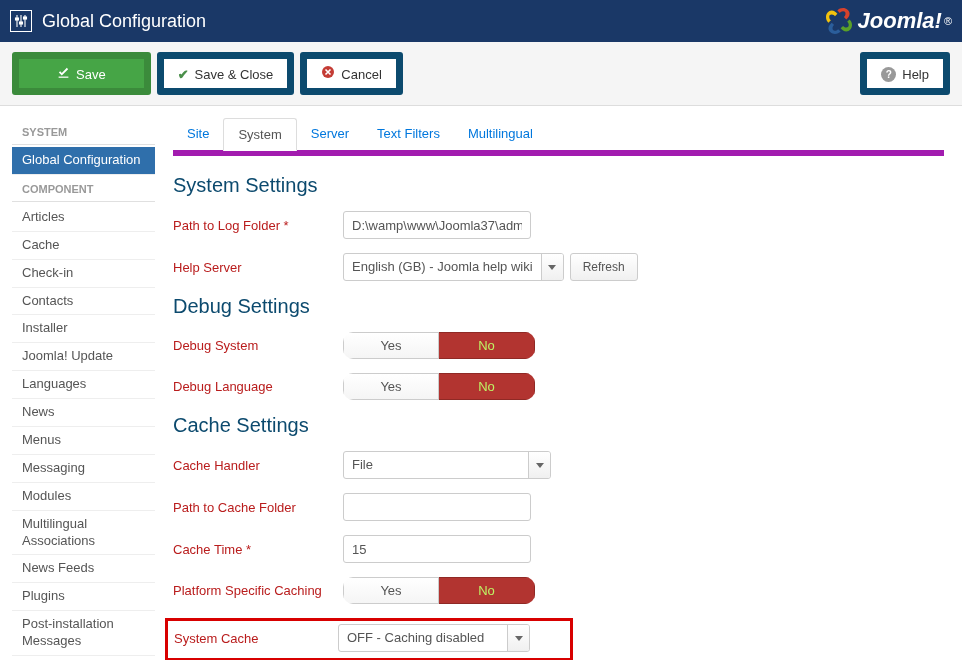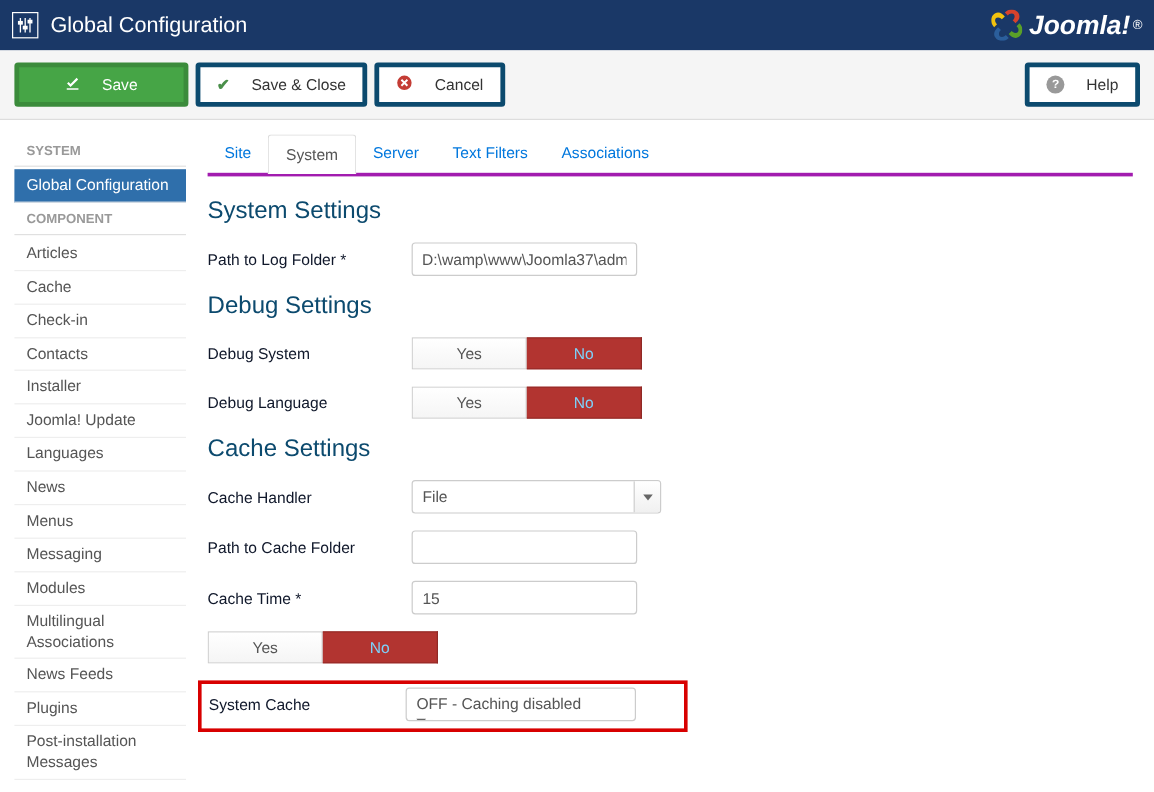--- a/index.html
+++ b/index.html
@@ -11,60 +11,60 @@
     .header-icon { width: 22px; height: 22px; border: 1px solid #fff; display: flex; align-items: center; justify-content: center; font-size: 14px; }
     .header-title { font-size: 18px; font-weight: normal; }
     .joomla-logo { display: flex; align-items: center; font-size: 22px; font-style: italic; font-weight: bold; color: #fff; justify-content: flex-end; }
     .joomla-logo .reg { font-size: 11px; vertical-align: super; font-style: normal; font-weight: normal; margin-left: 2px; }
     .joomla-mark { width: 26px; height: 26px; margin-right: 6px; }
     
     
     .toolbar { background: #f5f5f5; border-bottom: 1px solid #ddd; padding: 10px 12px; display: flex; justify-content: space-between; }
     .toolbar-left { display: flex; gap: 6px; }
     .toolbar-right { display: flex; gap: 6px; }
-    .btn { display: inline-flex; align-items: center; gap: 18px; padding: 6px 14px; border: 4px solid #0c4a6e; background: #fff; border-radius: 3px; font-size: 13px; cursor: pointer; color: #333; }
+    .btn { display: inline-flex; align-items: flex-end; gap: 6px; padding: 6px 14px; border: 7px solid #0c4a6e; background: #fff; border-radius: 3px; font-size: 13px; cursor: pointer; color: #333; }
     .btn-success { background: #46a546; border-color: #3b8b3b; color: #fff; padding: 6px 38px; }
     .btn-icon { font-size: 13px; }
     .icon-check { color: #4a8f4a; font-weight: bold; }
     .icon-help { background: #999; color:#fff; border-radius: 50%; width: 15px; height: 15px; display:inline-flex; align-items:center; justify-content:center; font-size:10px; font-weight:bold; }
     
     
     .content { display: flex; }
     .sidebar { width: 155px; padding: 12px 0 12px 12px; }
     .sidebar-group-title { color: #999; font-size: 11px; font-weight: bold; padding: 8px 10px 6px; border-bottom: 1px solid #e0e0e0; margin-bottom: 2px; }
     .sidebar-item { padding: 5px 10px; color: #555; cursor: pointer; font-size: 13px; line-height: 1.3; border-bottom: 1px solid #eee; }
     .sidebar-item.active { background: #2f6fab; color: #fff; }
     
     .main { flex: 1; padding: 12px 18px; }
     
     
-    .tabs { display: flex; border-bottom: 3px solid #a21caf; margin-bottom: 18px; }
+    .tabs { display: flex; border-bottom: 6px solid #a21caf; margin-bottom: 18px; }
     .tab { padding: 8px 14px; color: #0077dd; cursor: pointer; font-size: 13px; }
     .tab.active { border: 1px solid #ddd; border-bottom: 1px solid #fff; border-radius: 3px 3px 0 0; color: #555; margin-bottom: -1px; background: #fff; }
     
     
     .section-title { font-size: 20px; color: #0c4a6e; margin: 14px 0 14px; font-weight: normal; }
     .form-row { display: flex; align-items: center; margin-bottom: 14px; }
-    .form-label { width: 170px; color: #0f172a; font-size: 13px; }
+    .form-label { width: 170px; color: #b91c1c; font-size: 13px; }
     .form-control { flex: 0 0 auto; }
     
     .text-input { border: 1px solid #ccc; border-radius: 3px; padding: 5px 8px; font-size: 13px; width: 188px; height: 28px; color: #555; }
     
     .select-wrap { display: inline-flex; align-items: stretch; border: 1px solid #ccc; border-radius: 3px; height: 28px; overflow: hidden; background: #fff; }
     .select-text { padding: 5px 8px; font-size: 13px; color: #555; min-width: 150px; border: none; background: transparent; }
     .select-wrap.wide .select-text { min-width: 162px; }
     .select-caret { width: 22px; display: flex; align-items: center; justify-content: center; border-left: 1px solid #ccc; background: linear-gradient(#fff,#f0f0f0); cursor: pointer; }
     .caret-down { width: 0; height: 0; border-left: 4px solid transparent; border-right: 4px solid transparent; border-top: 5px solid #666; }
     
     .btn-refresh { margin-left: 6px; border: 1px solid #ccc; border-radius: 3px; padding: 5px 12px; font-size: 12px; background: linear-gradient(#fff,#f0f0f0); cursor: pointer; height: 28px; color:#555; }
     
-    .radio-group { display: inline-flex; border-radius: 0; overflow: hidden; }
+    .radio-group { display: inline-flex; border-radius: 10px; overflow: hidden; }
     .radio-btn { width: 96px; text-align: center; padding: 5px 0; font-size: 13px; cursor: pointer; border: 1px solid #ccc; background: linear-gradient(#fff,#f5f5f5); color: #555; }
     .radio-btn + .radio-btn { border-left: none; }
-    .radio-btn.selected-no { background: #b23430; border-color: #8f2925; color: #7dd3fc; }
+    .radio-btn.selected-no { background: #b23430; border-color: #8f2925; color: #bef264; }
     
     .highlight { border: 3px solid #d80000; padding: 3px 6px 6px; margin: 2px 0 0 -8px; width: 408px; }
     .highlight .form-row { margin-bottom: 0; }
     .highlight .form-label { width: 164px; }
   </style>
 </head>
 <body>
 
 <div class="header">
   <div class="header-left">
@@ -156,32 +156,44 @@
       </div>
   </div>
 
   <div class="main">
 
     <div class="tabs" id="tabs">
         <div class="tab">Site</div>
         <div class="tab active">System</div>
         <div class="tab">Server</div>
         <div class="tab">Text Filters</div>
-        <div class="tab">Associations</div>
+        <div class="tab">Multilingual</div>
       </div>
 
     <h2 class="section-title">System Settings</h2>
 
     <div class="form-row">
       <div class="form-label">Path to Log Folder *</div>
       <div class="form-control">
         <input class="text-input" value="D:\wamp\www\Joomla37\administra" style="">
       </div>
     </div>
 
+    <div class="form-row">
+      <div class="form-label">Help Server</div>
+      <div class="form-control" style="display:flex;align-items:center;">
+        <div class="select-wrap wide">
+          <div class="select-text" style="min-width:168px;white-space:nowrap;overflow:hidden;">English (GB) - Joomla help wiki</div>
+          <div class="select-caret">
+              <div class="caret-down"></div>
+            </div>
+        </div>
+        <button class="btn-refresh">Refresh</button>
+      </div>
+    </div>
 
     <h2 class="section-title">Debug Settings</h2>
 
     <div class="form-row">
       <div class="form-label">Debug System</div>
       <div class="form-control">
         <div class="radio-group">
           <div class="radio-btn">Yes</div>
           <div class="radio-btn selected-no">No</div>
         </div>
@@ -220,33 +232,34 @@
     </div>
 
     <div class="form-row">
       <div class="form-label">Cache Time *</div>
       <div class="form-control">
         <input class="text-input" value="15" style="">
       </div>
     </div>
 
     <div class="form-row">
+      <div class="form-label">Platform Specific Caching</div>
       <div class="form-control">
         <div class="radio-group">
           <div class="radio-btn">Yes</div>
           <div class="radio-btn selected-no">No</div>
         </div>
       </div>
     </div>
 
     <div class="highlight">
       <div class="form-row">
         <div class="form-label">System Cache</div>
         <div class="form-control">
-          <div class="select-wrap" style="width:192px;flex-direction:column;">
+          <div class="select-wrap" style="width:192px;">
             <div class="select-text" style="flex:1;">OFF - Caching disabled</div>
             <div class="select-caret">
                 <div class="caret-down"></div>
               </div>
           </div>
         </div>
       </div>
     </div>
 
   </div>

